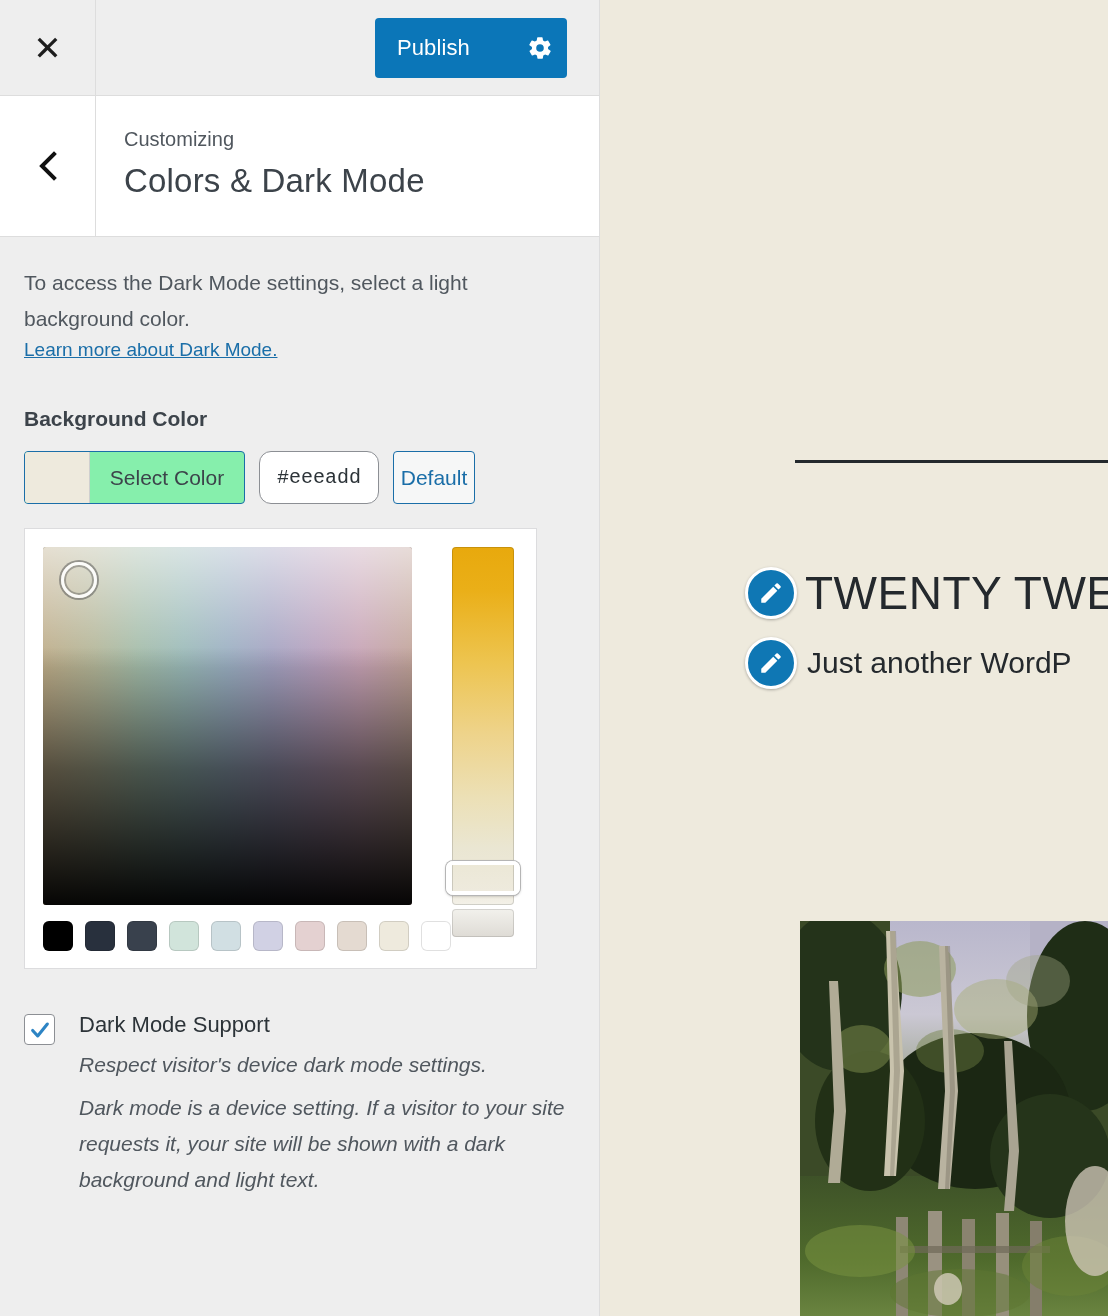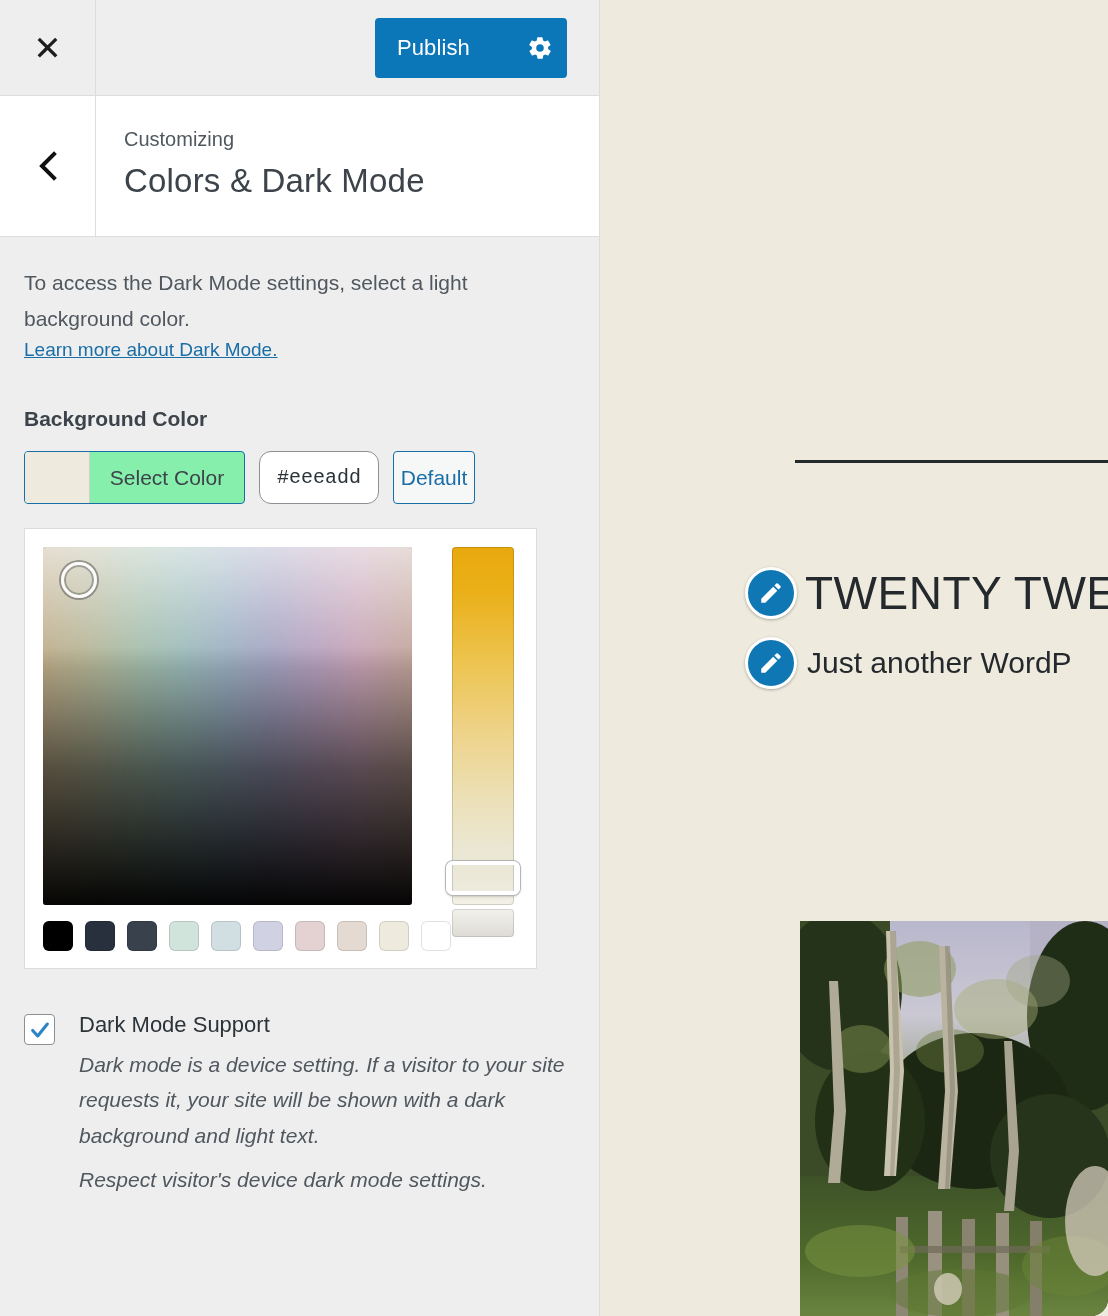--- a/index.html
+++ b/index.html
@@ -319,29 +319,29 @@
 
       
       <div class="check-row">
         <div class="checkbox">
           <svg width="22" height="22" viewBox="0 0 24 24" aria-hidden="true">
             <path d="M4 12.5 L9.5 18.5 L20 5.5" fill="none" stroke="#2d84c4" stroke-width="3.4" stroke-linecap="round" stroke-linejoin="round"></path>
           </svg>
         </div>
         <div class="check-body">
           <div class="check-label">Dark Mode Support</div>
+          <div class="check-help">Respect visitor's device dark mode settings.</div>
           <div class="check-help">Dark mode is a device setting. If a visitor to your site requests it, your site will be shown with a dark background and light text.</div>
-          <div class="check-help">Respect visitor's device dark mode settings.</div>
         </div>
       </div>
 
     </div>
   </div>
 
-  <div class="preview" style="background: rgb(238, 234, 221); border-radius: 17px;">
+  <div class="preview" style="background: rgb(238, 234, 221);">
 
     <div class="preview-rule"></div>
 
     <div class="pv-row pv-title-row">
       <span class="edit-pin">
         <svg width="26" height="26" viewBox="0 0 24 24" aria-hidden="true">
           <path fill="#ffffff" d="M3 17.25V21h3.75L17.8 9.94l-3.75-3.75L3 17.25zM20.7 7.04a1 1 0 0 0 0-1.41l-2.34-2.34a1 1 0 0 0-1.41 0l-1.83 1.83 3.75 3.75 1.83-1.83z"></path>
         </svg>
       </span>
       <span class="pv-site-title">TWENTY TWE</span>

